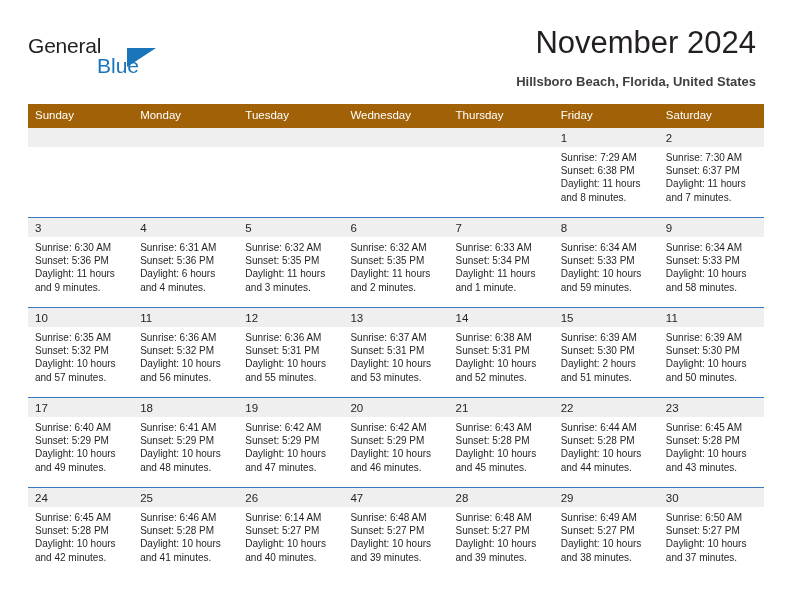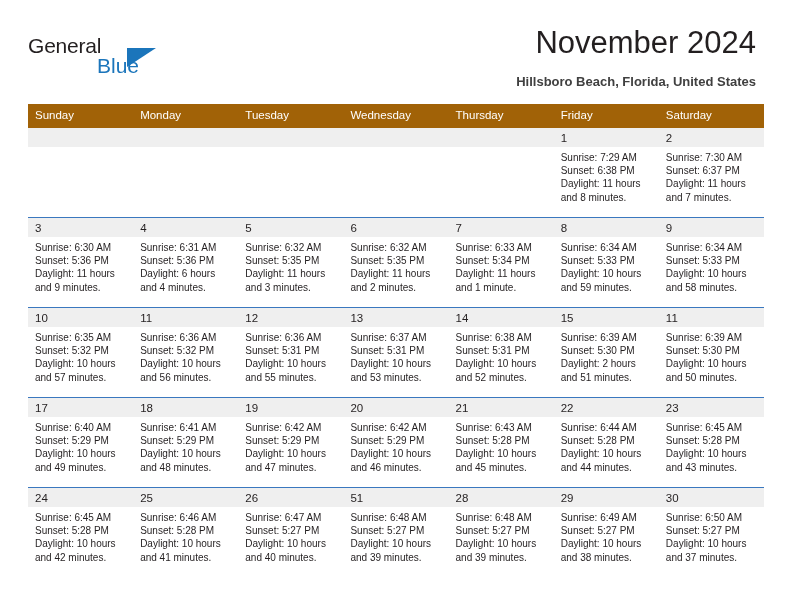--- a/index.html
+++ b/index.html
@@ -452,29 +452,29 @@
                 <div>Sunrise: 6:46 AM</div>
                 <div>Sunset: 5:28 PM</div>
                 <div>Daylight: 10 hours and 41 minutes.</div>
               </div>
             </div>
           </td>
           <td>
             <div class="cell-inner">
               <div class="daynum-band">26</div>
               <div class="details">
-                <div>Sunrise: 6:47 AM</div>
+                <div>Sunrise: 6:14 AM</div>
                 <div>Sunset: 5:27 PM</div>
                 <div>Daylight: 10 hours and 40 minutes.</div>
               </div>
             </div>
           </td>
           <td>
             <div class="cell-inner">
-              <div class="daynum-band">51</div>
+              <div class="daynum-band">47</div>
               <div class="details">
                 <div>Sunrise: 6:48 AM</div>
                 <div>Sunset: 5:27 PM</div>
                 <div>Daylight: 10 hours and 39 minutes.</div>
               </div>
             </div>
           </td>
           <td>
             <div class="cell-inner">
               <div class="daynum-band">28</div>

